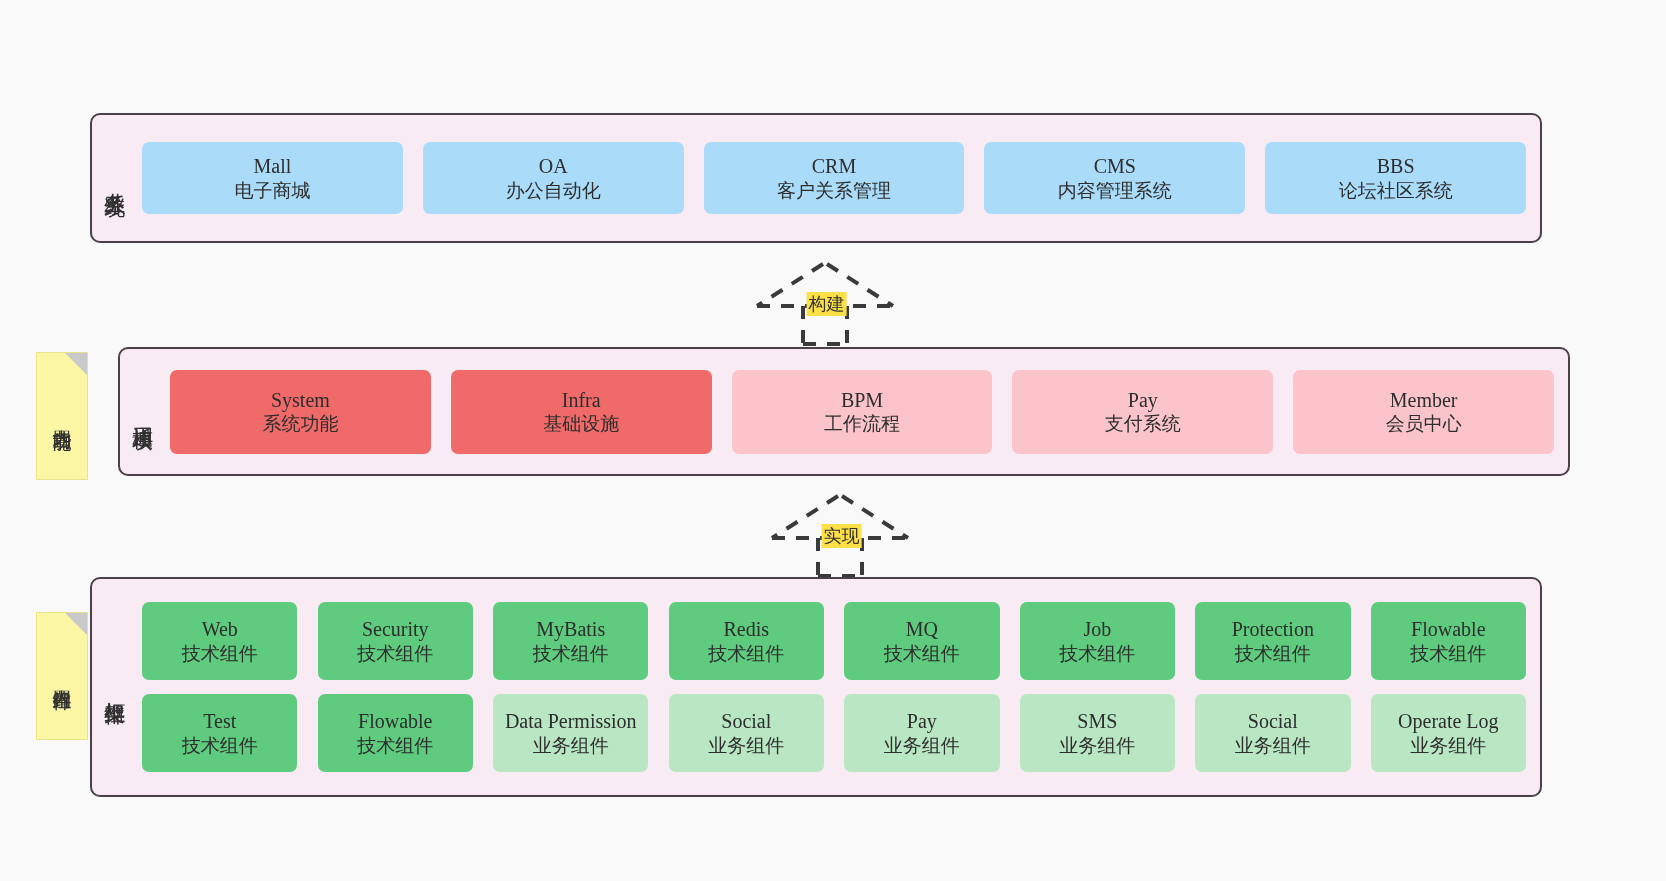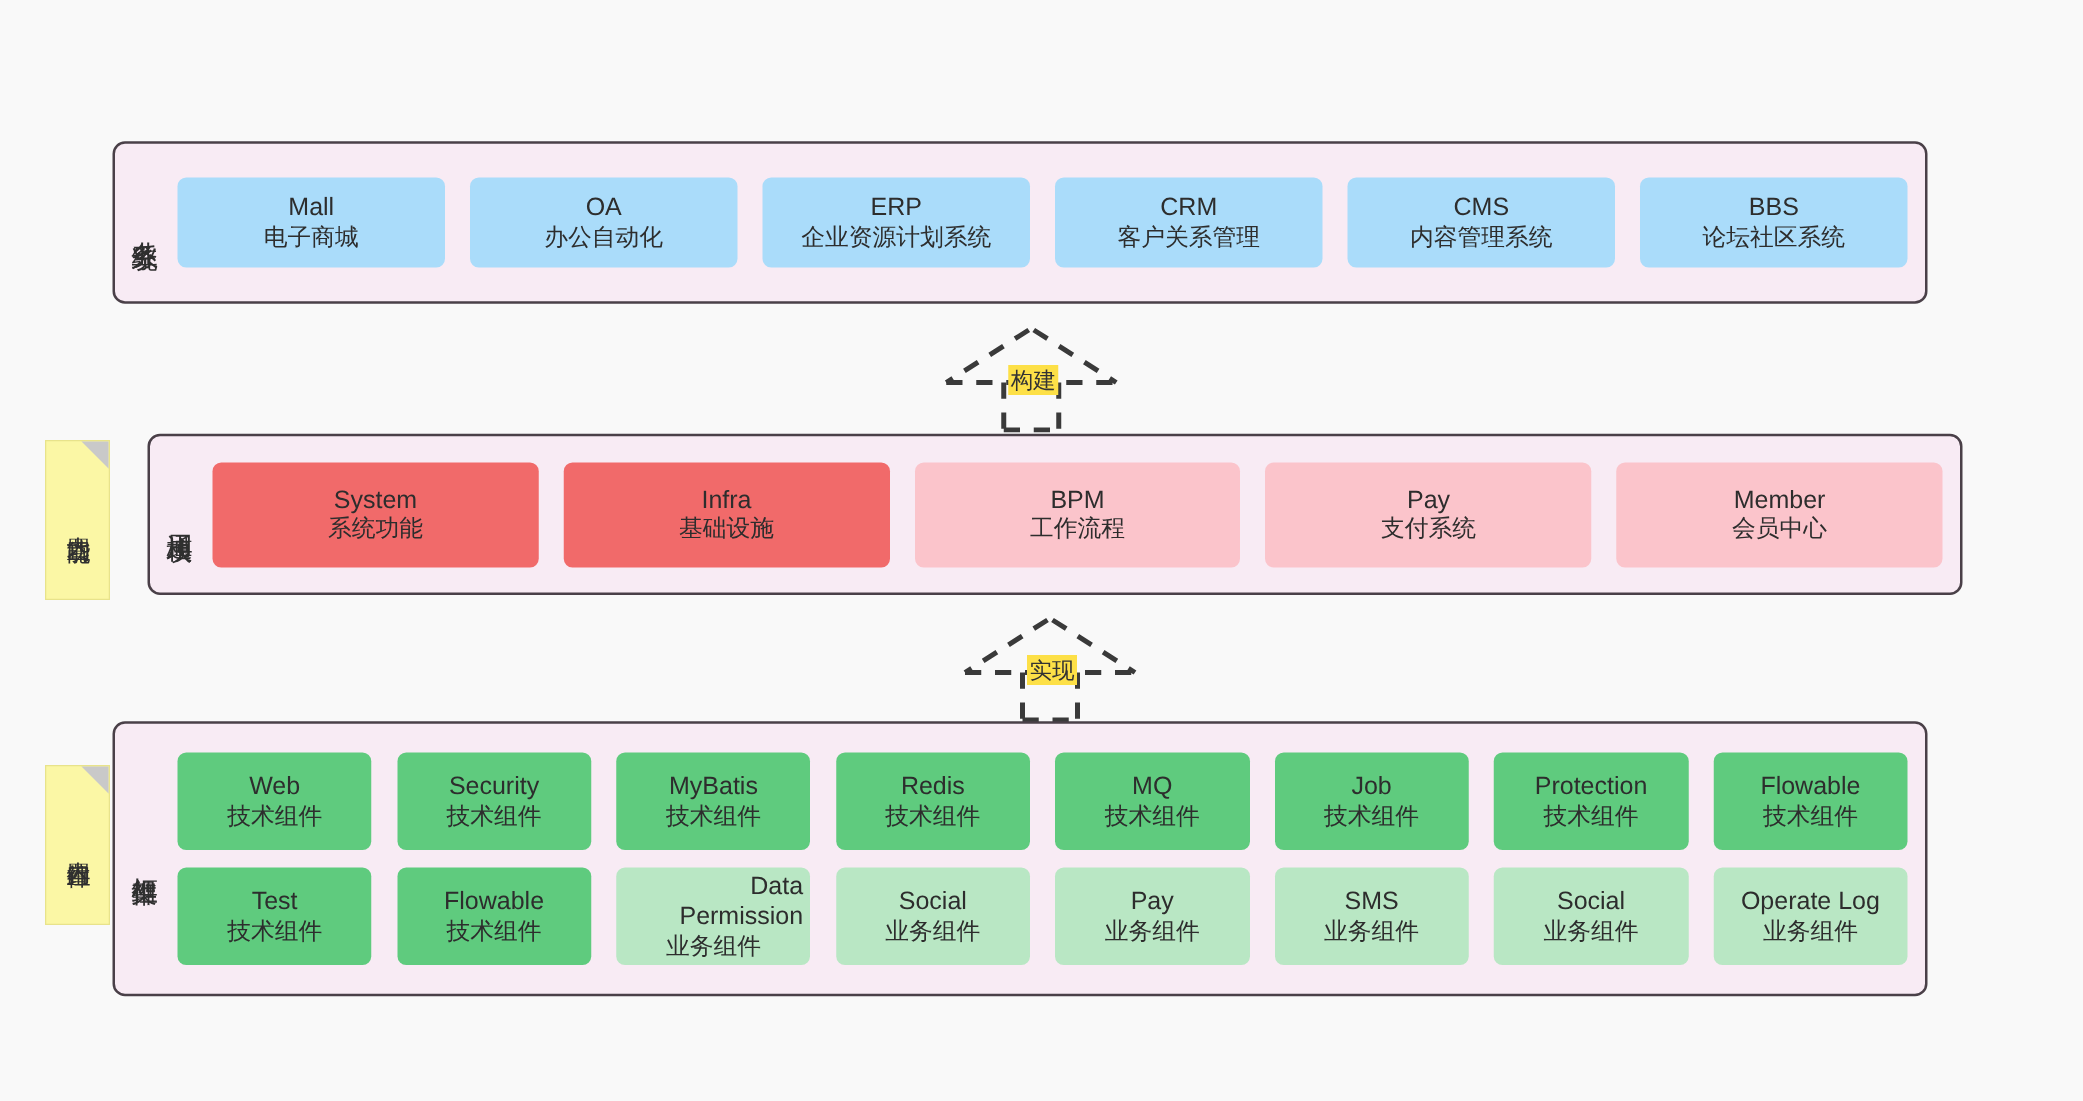--- a/index.html
+++ b/index.html
@@ -66,23 +66,24 @@
 
   
   .cell {
     box-sizing: border-box;
     flex: 1 1 0;
     border-radius: 7px;
     display: flex;
     flex-direction: column;
     align-items: center;
     justify-content: center;
-    text-align: right;
+    text-align: center;
     line-height: 1.22;
     padding: 4px 6px;
+    font-family: Liberation Serif, serif;
   }
   .cell .en {
     font-size: 20px;
     color: #2d2d2d;
   }
   .cell .cn {
     font-size: 19px;
     color: #2d2d2d;
   }
 
@@ -154,24 +155,20 @@
       <div class="cell-row">
         <div class="cell c-blue h-biz">
           <span class="en">Mall</span>
           <span class="cn">电子商城</span>
         </div>
         <div class="cell c-blue h-biz">
           <span class="en">OA</span>
           <span class="cn">办公自动化</span>
         </div>
         <div class="cell c-blue h-biz">
-          <span class="en">ERP</span>
-          <span class="cn">企业资源计划系统</span>
-        </div>
-        <div class="cell c-blue h-biz">
           <span class="en">CRM</span>
           <span class="cn">客户关系管理</span>
         </div>
         <div class="cell c-blue h-biz">
           <span class="en">CMS</span>
           <span class="cn">内容管理系统</span>
         </div>
         <div class="cell c-blue h-biz">
           <span class="en">BBS</span>
           <span class="cn">论坛社区系统</span>

